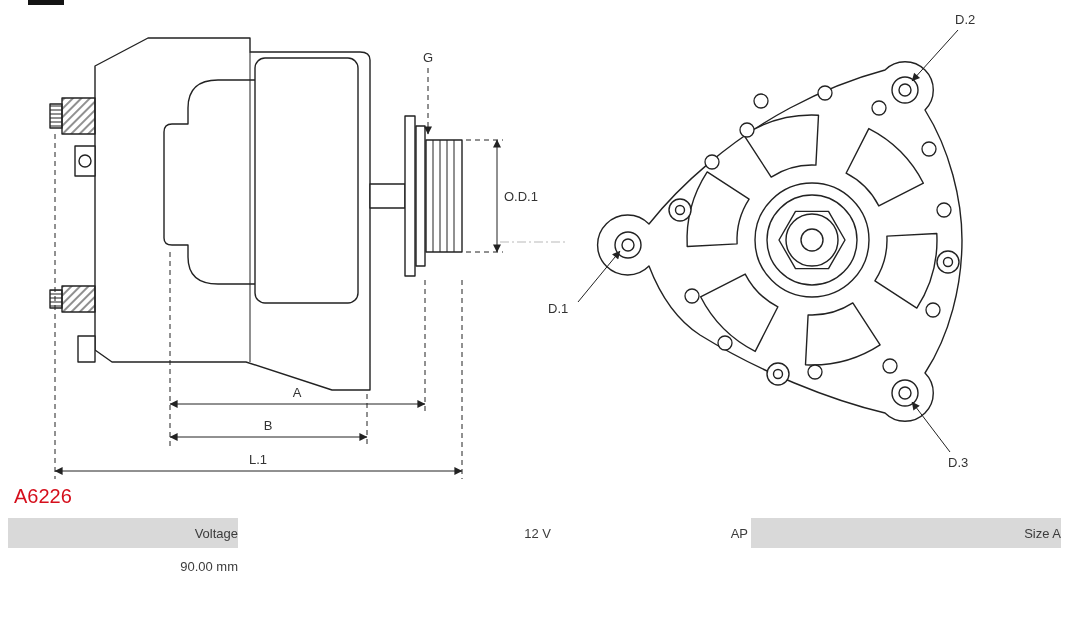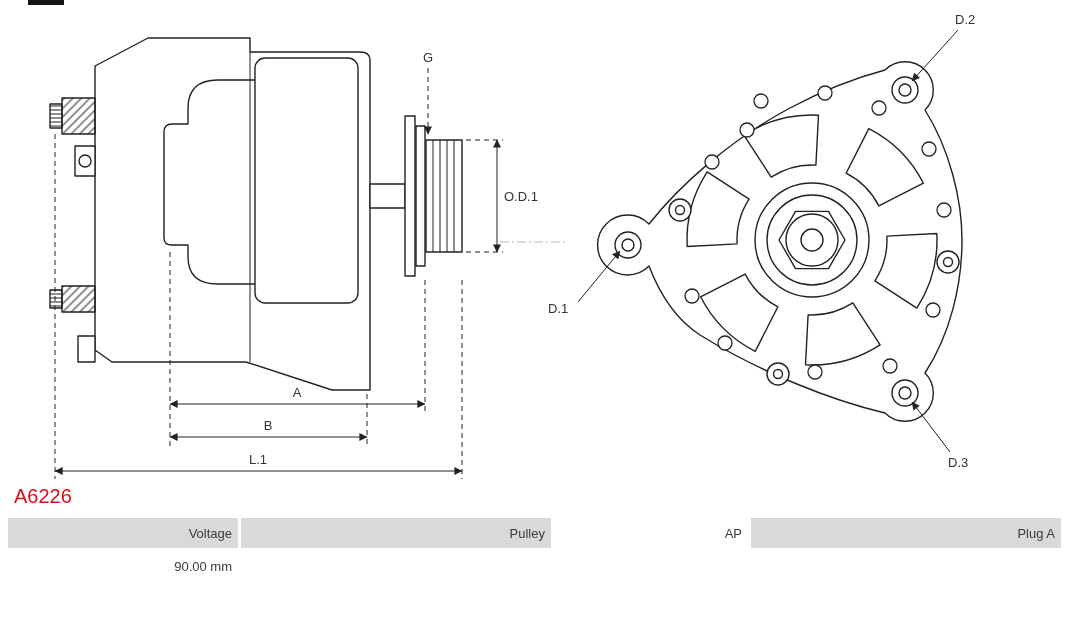--- a/index.html
+++ b/index.html
@@ -21,21 +21,21 @@
   .drawing text{font-size:13px;fill:#333;font-family:"Liberation Sans", sans-serif;}
   .part-number{
     position:absolute;left:14px;top:487px;font-size:20px;line-height:18px;
     color:var(--part-number);
   }
   .spec{
     position:absolute;left:8px;top:518px;
     display:grid;grid-template-columns:230px 310px 194px 310px;
     grid-auto-rows:30px;gap:3px;font-size:13px;color:var(--table-text);
   }
-  .cell{display:flex;align-items:center;justify-content:flex-end;padding-right:6px;text-align:right;}
+  .cell{display:flex;align-items:center;justify-content:flex-end;padding-right:0;text-align:right;}
   .lbl{background:var(--table-label-bg);}
   .val{background:var(--table-value-bg);}
 </style>
 </head>
 <body>
 
 <div class="corner-mark"></div>
 
 <svg class="drawing" width="1080" height="500" viewBox="0 0 1080 500" xmlns="http://www.w3.org/2000/svg">
   <defs>
@@ -165,19 +165,19 @@
     <text x="955" y="24" text-anchor="start" stroke="none">D.2</text>
     <text x="548" y="313" text-anchor="start" stroke="none">D.1</text>
     <text x="948" y="467" text-anchor="start" stroke="none">D.3</text>
   </g>
 </svg>
 
 <div class="part-number">A6226</div>
 
 <div class="spec">
   <div class="cell lbl">Voltage</div>
+  <div class="cell val">12 V</div>
 
-  <div class="cell lbl">Pulley</div>
   <div class="cell val">AP</div>
 
-  <div class="cell lbl">Plug A</div>
+  <div class="cell lbl">Size A</div>
   <div class="cell val">90.00 mm</div>
 </div>
 
 </body></html>

